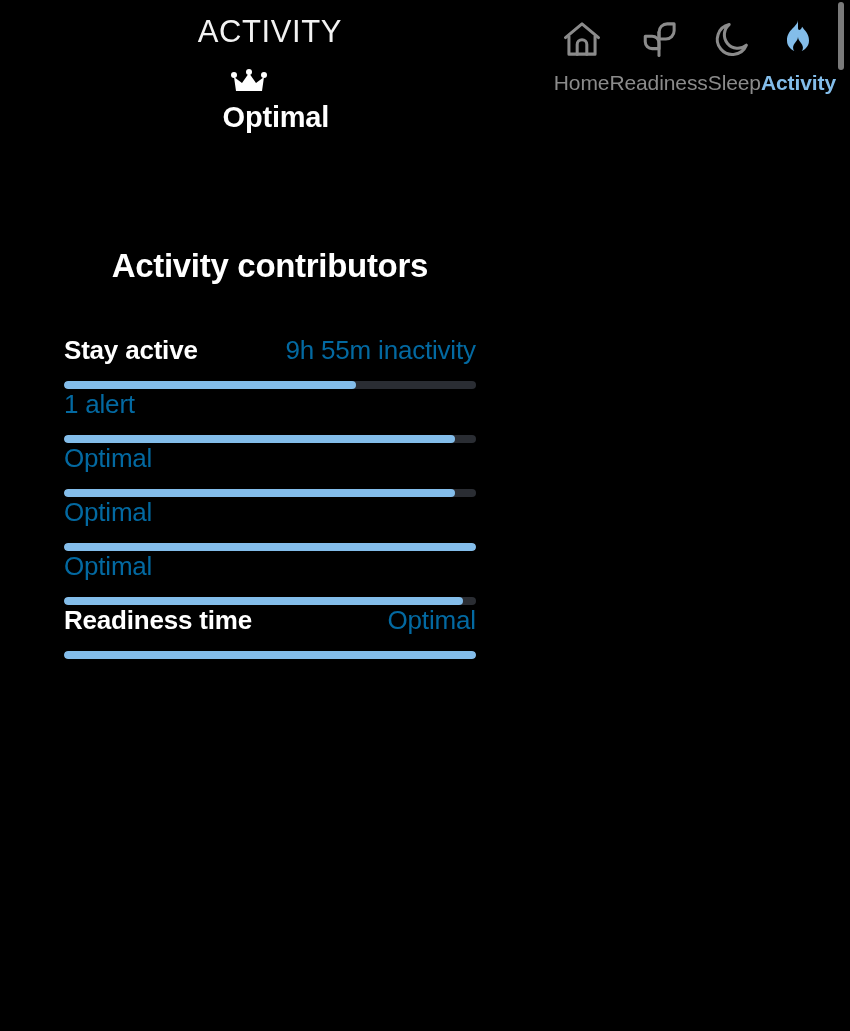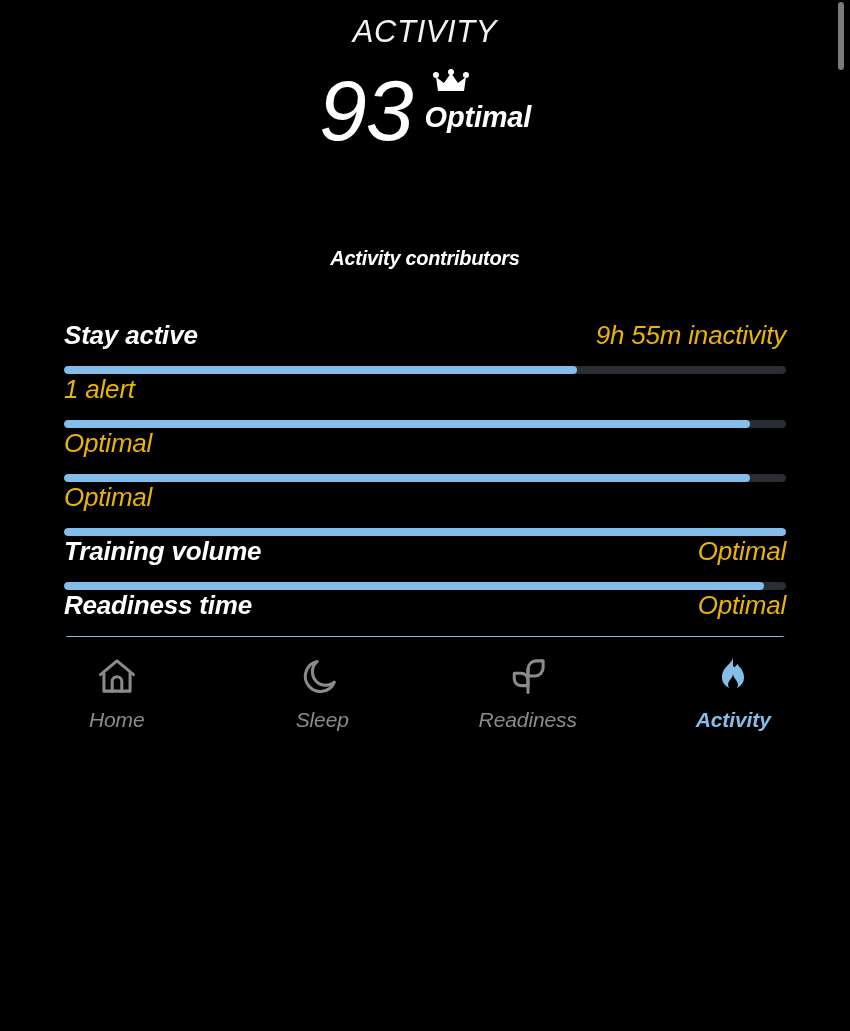--- a/index.html
+++ b/index.html
@@ -30,22 +30,21 @@
     width: 6px; height: 68px;
     background: #7a7a7a;
     border-radius: 3px;
   }
 
   
   .screen {
     width: 850px;
     height: 755px;
     display: flex;
-    flex-direction: column;
-    font-style: italic;
+    flex-direction: row;
   }
 
   .content {
     flex: 1 1 auto;
     padding: 0 64px;
     overflow: hidden;
   }
 
   .page-title {
     text-align: center;
@@ -90,21 +89,21 @@
   .score-label {
     font-size: 29px;
     font-weight: 600;
     line-height: 32px;
     color: #ffffff;
     letter-spacing: -0.2px;
   }
 
   .section-title {
     text-align: center;
-    font-size: 20px;
+    font-size: 33px;
     font-weight: 700;
     color: #ffffff;
     margin-top: 84px;
     letter-spacing: -0.3px;
   }
 
   
   .contributors {
     margin-top: 50px;
   }
@@ -122,21 +121,21 @@
   .contributor-name {
     font-size: 26px;
     font-weight: 700;
     color: #ffffff;
     letter-spacing: -0.2px;
   }
 
   .contributor-value {
     font-size: 26px;
     font-weight: 400;
-    color: #eab308;
+    color: #0369a1;
     letter-spacing: -0.2px;
   }
 
   .bar-track {
     position: relative;
     width: 100%;
     height: 8px;
     background: #2a2d33;
     border-radius: 4px;
     overflow: hidden;
@@ -193,21 +192,20 @@
 </head>
 <body>
 
 <div class="screen">
 
   <div class="content">
 
     <div class="page-title">ACTIVITY</div>
 
     <div class="score-block">
-      <div class="score-number">93</div>
       <div class="score-side">
         <span class="crown-icon">
           <svg width="36" height="26" viewBox="0 0 36 26" aria-hidden="true">
             <path d="M5 22 L3 8 L11 14 L18 4 L25 14 L33 8 L31 22 Z" fill="#ffffff"></path>
             <circle cx="3" cy="6" r="3" fill="#ffffff"></circle>
             <circle cx="18" cy="3" r="3" fill="#ffffff"></circle>
             <circle cx="33" cy="6" r="3" fill="#ffffff"></circle>
           </svg>
         </span>
         <span class="score-label">Optimal</span>
@@ -245,21 +243,20 @@
         <div class="contributor-row">
           <div class="contributor-head">
             <span class="contributor-value">Optimal</span>
           </div>
           <div class="bar-track">
             <div class="bar-fill" style="width:100%"></div>
           </div>
         </div>
         <div class="contributor-row">
           <div class="contributor-head">
-            <span class="contributor-name">Training volume</span>
             <span class="contributor-value">Optimal</span>
           </div>
           <div class="bar-track">
             <div class="bar-fill" style="width:97%"></div>
           </div>
         </div>
         <div class="contributor-row">
           <div class="contributor-head">
             <span class="contributor-name">Readiness time</span>
             <span class="contributor-value">Optimal</span>
@@ -279,34 +276,34 @@
             <path d="M4 15 L16 5 L28 15" fill="none" stroke="#8b8b8b" stroke-width="2.2" stroke-linecap="round" stroke-linejoin="round"></path>
             <path d="M6.5 14 V27 H25.5 V14" fill="none" stroke="#8b8b8b" stroke-width="2.2" stroke-linecap="round" stroke-linejoin="round"></path>
             <path d="M12.5 27 V20 a3.5 3.5 0 0 1 7 0 V27" fill="none" stroke="#8b8b8b" stroke-width="2.2" stroke-linecap="round" stroke-linejoin="round"></path>
           </svg>
         </span>
         <span class="nav-label">Home</span>
       </div>
       <div class="nav-item">
         <span class="nav-icon">
           <svg width="44" height="44" viewBox="0 0 32 32">
-            <path d="M25 20.5 A11 11 0 1 1 12.5 5.5 A9.5 9.5 0 0 0 25 20.5 Z" fill="none" stroke="#8b8b8b" stroke-width="2.2" stroke-linecap="round" stroke-linejoin="round"></path>
-          </svg>
-        </span>
-        <span class="nav-label">Sleep</span>
+            <path d="M16 28 V11" fill="none" stroke="#8b8b8b" stroke-width="2.2" stroke-linecap="round" stroke-linejoin="round"></path>
+            <path d="M16 11 a6 6 0 0 1 6-6 h5 v5 a6 6 0 0 1 -6 6 h-5 z" fill="none" stroke="#8b8b8b" stroke-width="2.2" stroke-linecap="round" stroke-linejoin="round"></path>
+            <path d="M16 19 a5 5 0 0 0 -5-5 h-5 v4 a5 5 0 0 0 5 5 h5 z" fill="none" stroke="#8b8b8b" stroke-width="2.2" stroke-linecap="round" stroke-linejoin="round"></path>
+          </svg>
+        </span>
+        <span class="nav-label">Readiness</span>
       </div>
       <div class="nav-item">
         <span class="nav-icon">
           <svg width="44" height="44" viewBox="0 0 32 32">
-            <path d="M16 28 V11" fill="none" stroke="#8b8b8b" stroke-width="2.2" stroke-linecap="round" stroke-linejoin="round"></path>
-            <path d="M16 11 a6 6 0 0 1 6-6 h5 v5 a6 6 0 0 1 -6 6 h-5 z" fill="none" stroke="#8b8b8b" stroke-width="2.2" stroke-linecap="round" stroke-linejoin="round"></path>
-            <path d="M16 19 a5 5 0 0 0 -5-5 h-5 v4 a5 5 0 0 0 5 5 h5 z" fill="none" stroke="#8b8b8b" stroke-width="2.2" stroke-linecap="round" stroke-linejoin="round"></path>
-          </svg>
-        </span>
-        <span class="nav-label">Readiness</span>
+            <path d="M25 20.5 A11 11 0 1 1 12.5 5.5 A9.5 9.5 0 0 0 25 20.5 Z" fill="none" stroke="#8b8b8b" stroke-width="2.2" stroke-linecap="round" stroke-linejoin="round"></path>
+          </svg>
+        </span>
+        <span class="nav-label">Sleep</span>
       </div>
       <div class="nav-item active">
         <span class="nav-icon">
           <svg width="44" height="44" viewBox="0 0 32 32">
             <path d="M16 2 c0 5 -8 7 -8 15 a8 8 0 0 0 16 0 c0 -5 -3 -7 -5 -10 c-1 3 -3 3 -3 1 c0 -3 0 -5 0 -6 z" fill="#83bdea"></path>
             <path d="M16 26 a3.6 3.6 0 0 1 -3.6 -3.6 c0 -3 3.6 -5 3.6 -8 c0 3 3.6 5 3.6 8 A3.6 3.6 0 0 1 16 26 z" fill="#000000"></path>
           </svg>
         </span>
         <span class="nav-label">Activity</span>
       </div>

